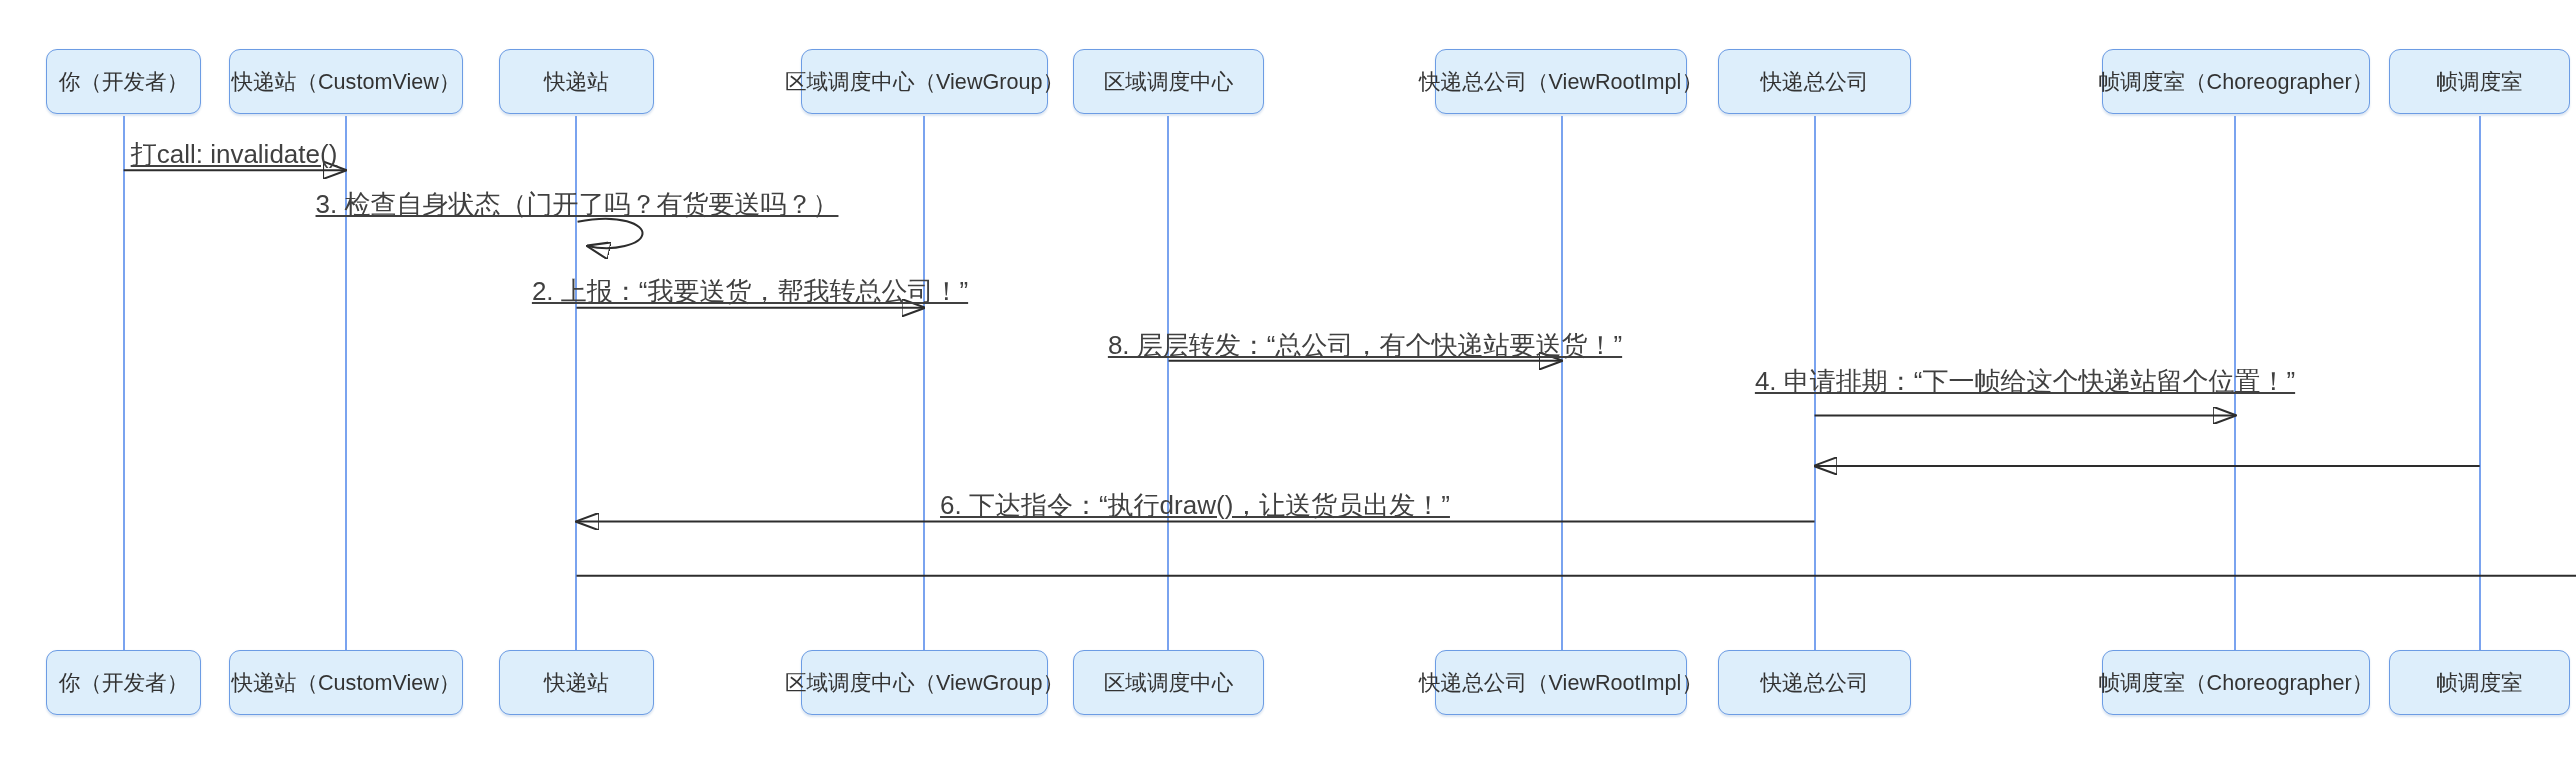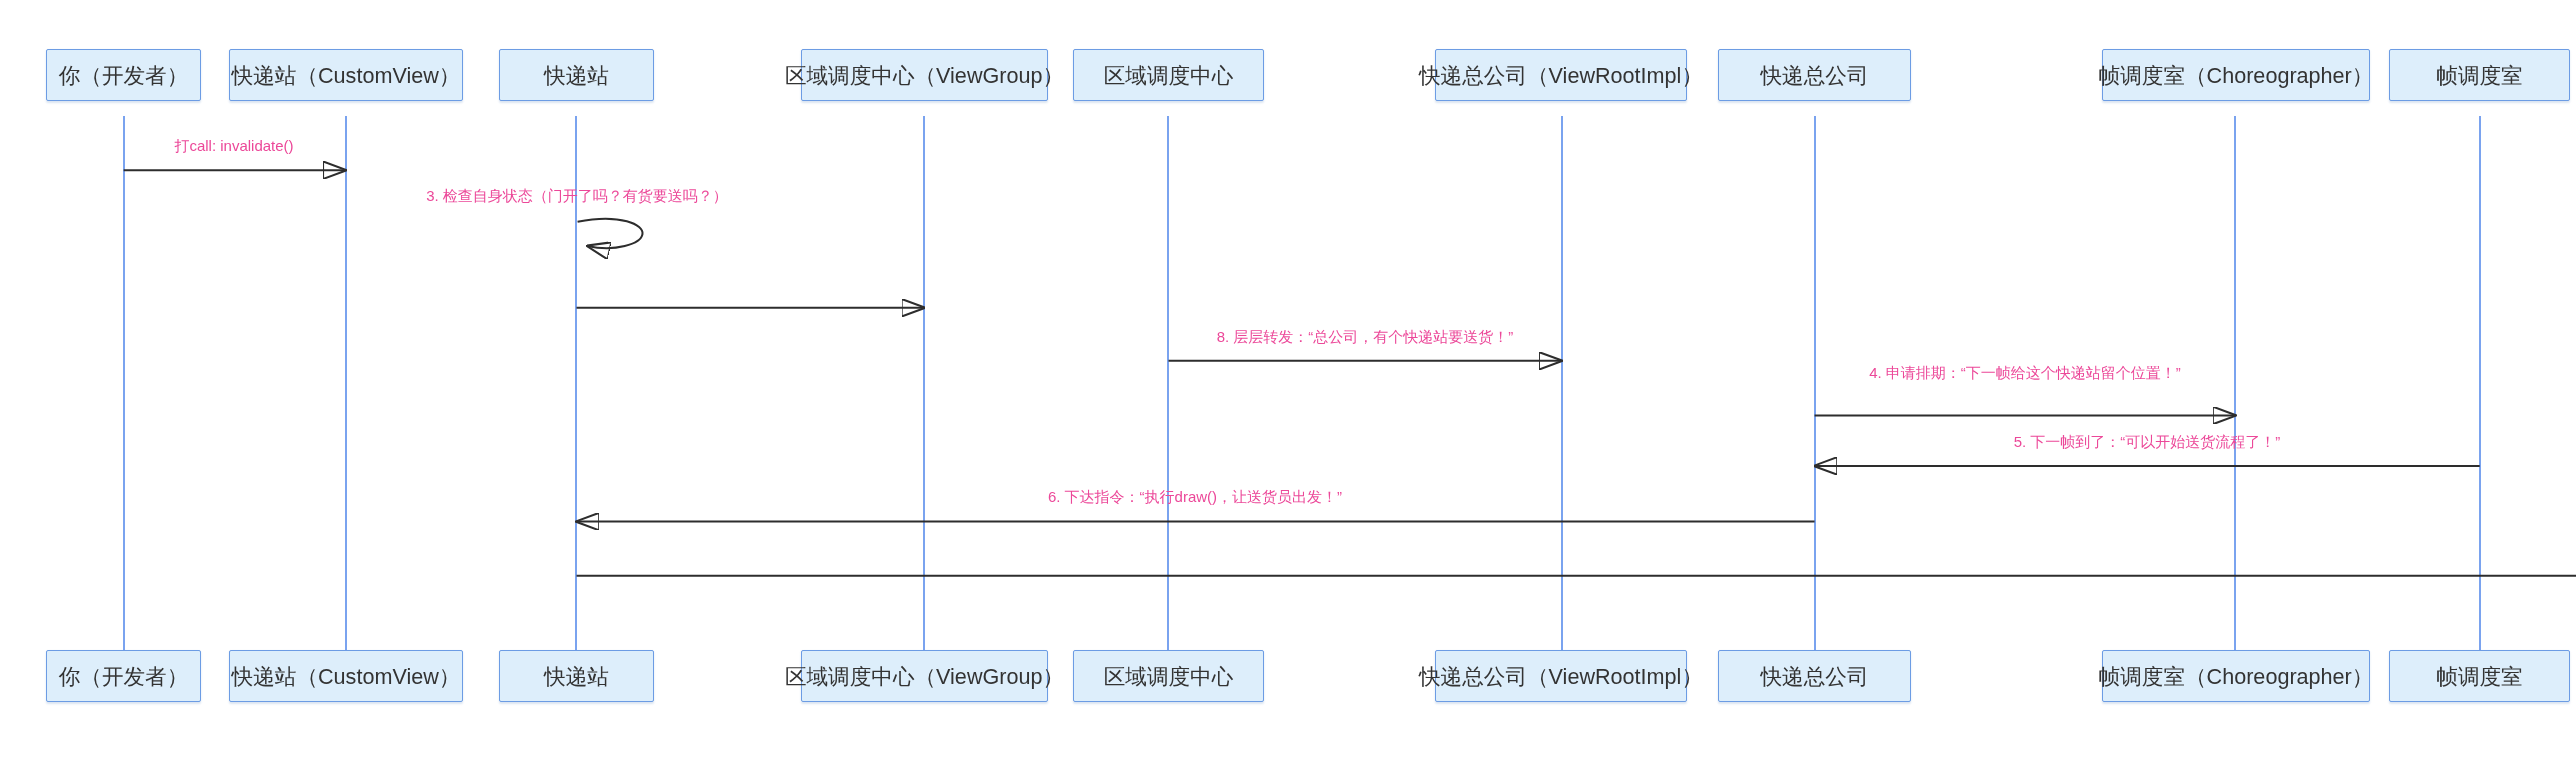--- a/index.html
+++ b/index.html
@@ -6,25 +6,25 @@
   #canvas {
     position: relative;
     width: 3387px;
     height: 767px;
     background: #ffffff;
     overflow: hidden;
     font-family: "Liberation Sans", "DejaVu Sans", sans-serif;
   }
   .pbox {
     position: absolute;
-    height: 52px;
+    height: 65px;
     box-sizing: border-box;
     background: #ddeefb;
     border: 1.5px solid #6c9ce4;
-    border-radius: 2px;
+    border-radius: 11px;
     display: flex;
     align-items: center;
     justify-content: center;
     font-size: 21.6px;
     color: #333333;
     box-shadow: 0 1.5px 2.1px rgba(110, 150, 200, 0.25);
     white-space: nowrap;
   }
   .pbox-top { top: 49px; }
   .pbox-bottom { top: 650px; }
@@ -42,22 +42,23 @@
   }
   .arrows line, .arrows path {
     stroke: #2d2d2d;
     stroke-width: 4;
     fill: none;
   }
   .msg {
     position: absolute;
     transform: translateX(-50%);
     white-space: nowrap;
-    font-size: 15px;
-    color: #ec4899;
+    font-size: 26px;
+    color: #404040;
+    text-decoration: underline;
   }
 </style>
 </head>
 <body>
 
 <div id="canvas">
 
   <div class="pbox pbox-top" style="left:46px;width:155px">你（开发者）</div>
   <div class="pbox pbox-top" style="left:229px;width:234px">快递站（CustomView）</div>
   <div class="pbox pbox-top" style="left:499px;width:155px">快递站</div>
@@ -90,23 +91,23 @@
     <line x1="2268" y1="700" x2="3031" y2="700" marker-end="url(#ah)"></line>
     <line x1="3522" y1="806" x2="4339" y2="806" marker-end="url(#ah)"></line>
     <line x1="4813" y1="904" x2="3522" y2="904" marker-end="url(#ah)"></line>
     <line x1="3522" y1="1012" x2="1119" y2="1012" marker-end="url(#ah)"></line>
     <line x1="1119" y1="1117" x2="5212" y2="1117" marker-end="url(#ah)"></line>
     <line x1="5635" y1="1222" x2="6339" y2="1222" stroke-dasharray="12 11" marker-end="url(#ah)"></line>
   </svg>
 
   <div class="msg" style="left:234px;top:137px">打call: invalidate()</div>
   <div class="msg" style="left:577px;top:187px">3. 检查自身状态（门开了吗？有货要送吗？）</div>
+  <div class="msg" style="left:750px;top:274px">2. 上报：“我要送货，帮我转总公司！”</div>
   <div class="msg" style="left:1365px;top:328px">8. 层层转发：“总公司，有个快递站要送货！”</div>
   <div class="msg" style="left:2025px;top:364px">4. 申请排期：“下一帧给这个快递站留个位置！”</div>
-  <div class="msg" style="left:2147px;top:433px">5. 下一帧到了：“可以开始送货流程了！”</div>
   <div class="msg" style="left:1195px;top:488px">6. 下达指令：“执行draw()，让送货员出发！”</div>
 
   <div class="pbox pbox-bottom" style="left:46px;width:155px">你（开发者）</div>
   <div class="pbox pbox-bottom" style="left:229px;width:234px">快递站（CustomView）</div>
   <div class="pbox pbox-bottom" style="left:499px;width:155px">快递站</div>
   <div class="pbox pbox-bottom" style="left:801px;width:247px">区域调度中心（ViewGroup）</div>
   <div class="pbox pbox-bottom" style="left:1073px;width:191px">区域调度中心</div>
   <div class="pbox pbox-bottom" style="left:1435px;width:252px">快递总公司（ViewRootImpl）</div>
   <div class="pbox pbox-bottom" style="left:1718px;width:193px">快递总公司</div>
   <div class="pbox pbox-bottom" style="left:2102px;width:268px">帧调度室（Choreographer）</div>

